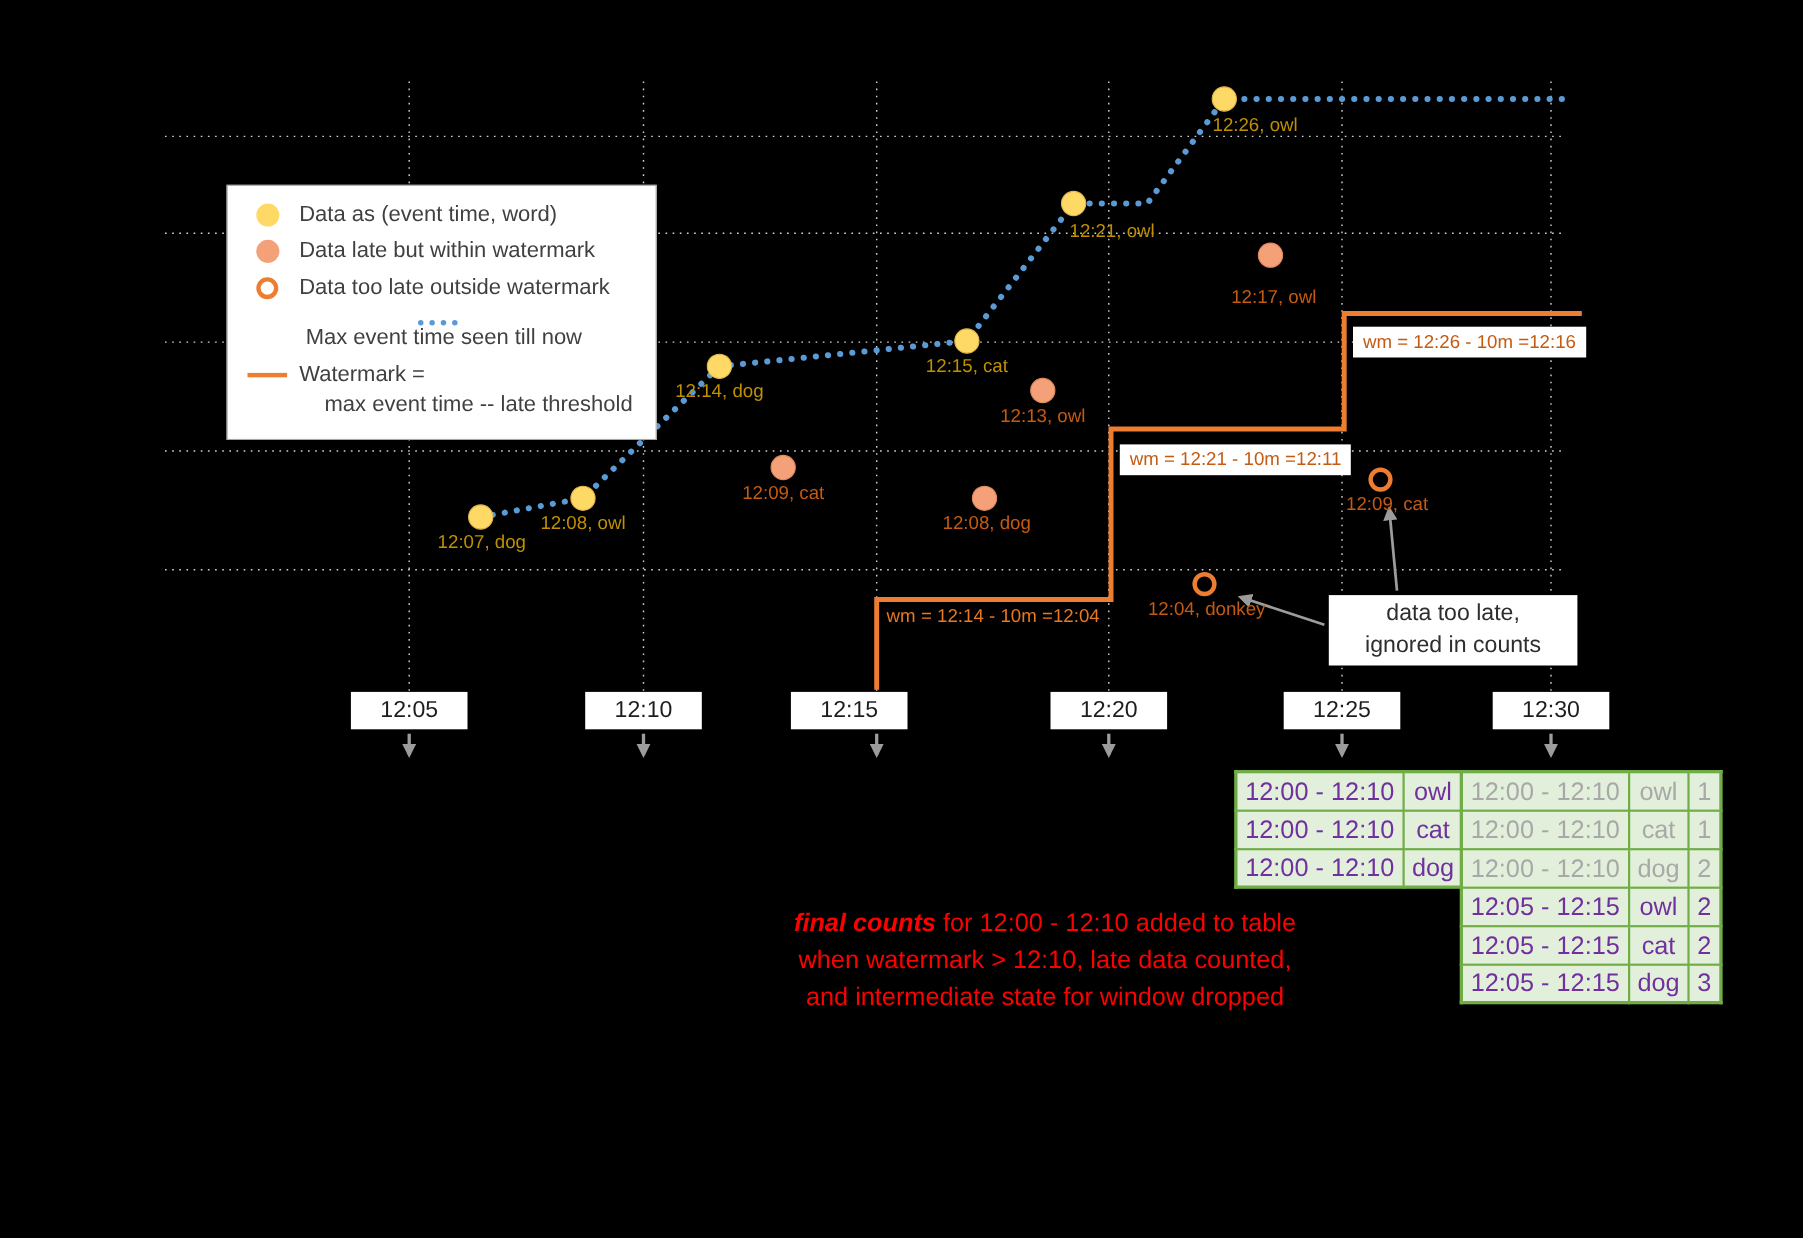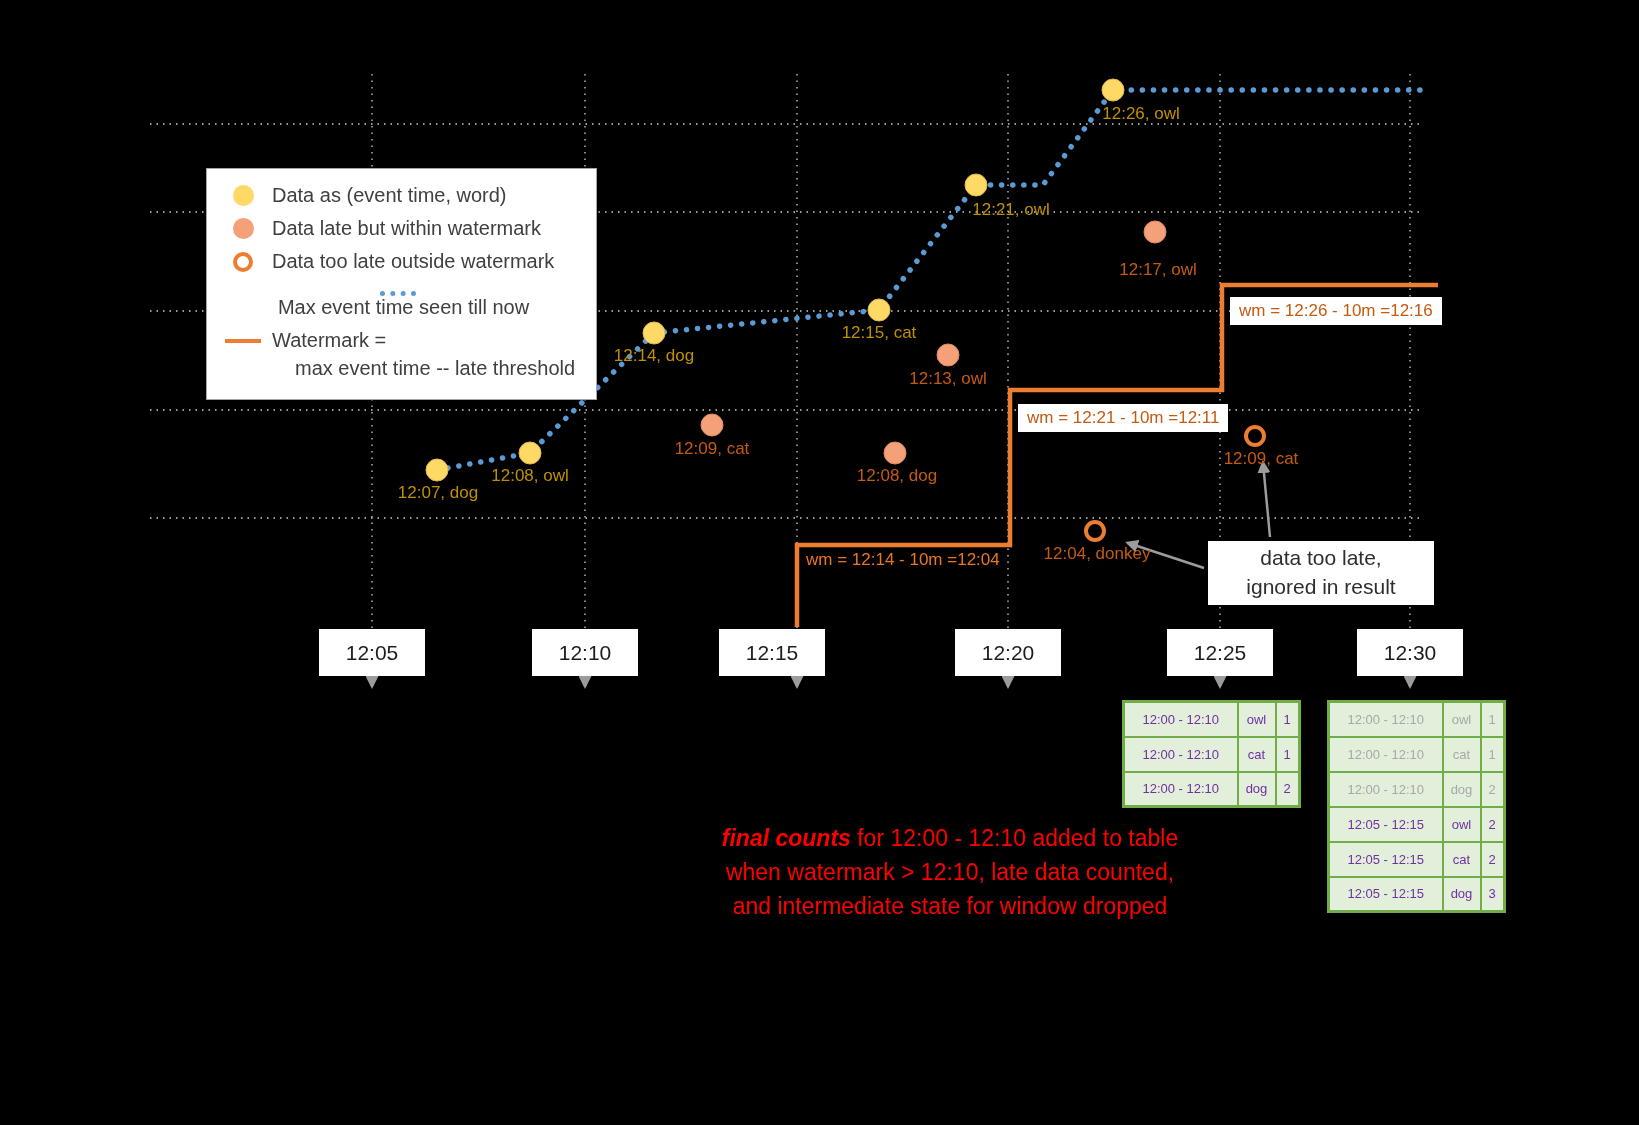--- a/index.html
+++ b/index.html
@@ -18,21 +18,21 @@
   .pt-label { position:absolute; transform:translateX(-50%); white-space:nowrap; font-size:17px; }
   .pt-label.on   { color:var(--gold-label,#BF9000); }
   .pt-label.late { color:var(--late-label,#C55A11); }
 
   
   .wm { position:absolute; font-size:17px; white-space:nowrap;text-align:center; }
   .wm.plain { color:var(--wm-plain,#E87722); }
   .wm.boxed { background:#fff; color:var(--late-label,#C55A11); padding:4px 9px; }
 
   
-  .tick { position:absolute; top:629px; width:106px; height:47px; transform:translateX(-50%);
+  .tick { position:absolute; top:629px; width:106px; height:34px; transform:translateX(-50%);
           background:#fff; color:#1d1d1d; font-size:21px;
           display:flex; align-items:center; justify-content:center; }
 
   
   .legend { position:absolute; left:178px; top:168px; width:391px; height:232px; background:#fff;
             border:1.5px solid #A6A6A6; padding:15px 14px 10px 18px; color:#404040; font-size:20px;margin-left:28px; }
   .lrow { display:flex; align-items:center; margin-bottom:10px; }
   .lrow.group-gap { margin-top:18px;flex-direction:column; }
   .lrow.sub { margin-left:70px; margin-top:-5px; margin-bottom:0; }
   .lkey { width:36px; flex:none; display:flex; justify-content:center; align-items:center; margin-right:11px; }
@@ -48,21 +48,21 @@
   .red-note { position:absolute; color:var(--red,#FF0000); font-size:23px; line-height:34px; text-align:center; }
   .red-note .em { font-style:italic; font-weight:bold; }
 
   
   .note { position:absolute; left:1208px; top:541px; width:226px; background:#fff; color:#2e2e2e;
           font-size:21px; line-height:29px; text-align:center; padding:2px 0 4px; }
 
   
   .rtable { position:absolute; border-collapse:collapse; border:3px solid var(--green,#70AD47); }
   .rtable td { border:2.5px solid var(--green,#70AD47); background:var(--green-bg,#E2EFDA);
-               height:35px; padding:0 7px; font-size:13px; text-align:center;
+               height:35px; padding:0 7px; font-size:23px; text-align:center;
                color:var(--purple,#7030A0); white-space:nowrap; }
   .rtable td.w  { min-width:114px; }
   .rtable td.wd { min-width:38px; }
   .rtable td.c  { min-width:20px; }
   .rtable tr.muted td { color:#A8A8A8; }
 </style>
 </head>
 <body>
 
 <div class="canvas">
@@ -189,21 +189,21 @@
 
 
   <div class="red-note" style="left:640px; top:821px; width:620px">
     <div><span class="em">final counts</span><span> for 12:00 - 12:10 added to table</span></div>
     <div>when watermark &gt; 12:10, late data counted,</div>
     <div>and intermediate state for window dropped</div>
   </div>
 
   <div class="note">
     <div>data too late,</div>
-    <div>ignored in result</div>
+    <div>ignored in counts</div>
   </div>
 
   <table class="rtable" style="left:1122px; top:700px">
     <tbody>
         <tr>
       <td class="w">12:00 - 12:10</td>
       <td class="wd">owl</td>
       <td class="c">1</td>
     </tr>
     <tr>

